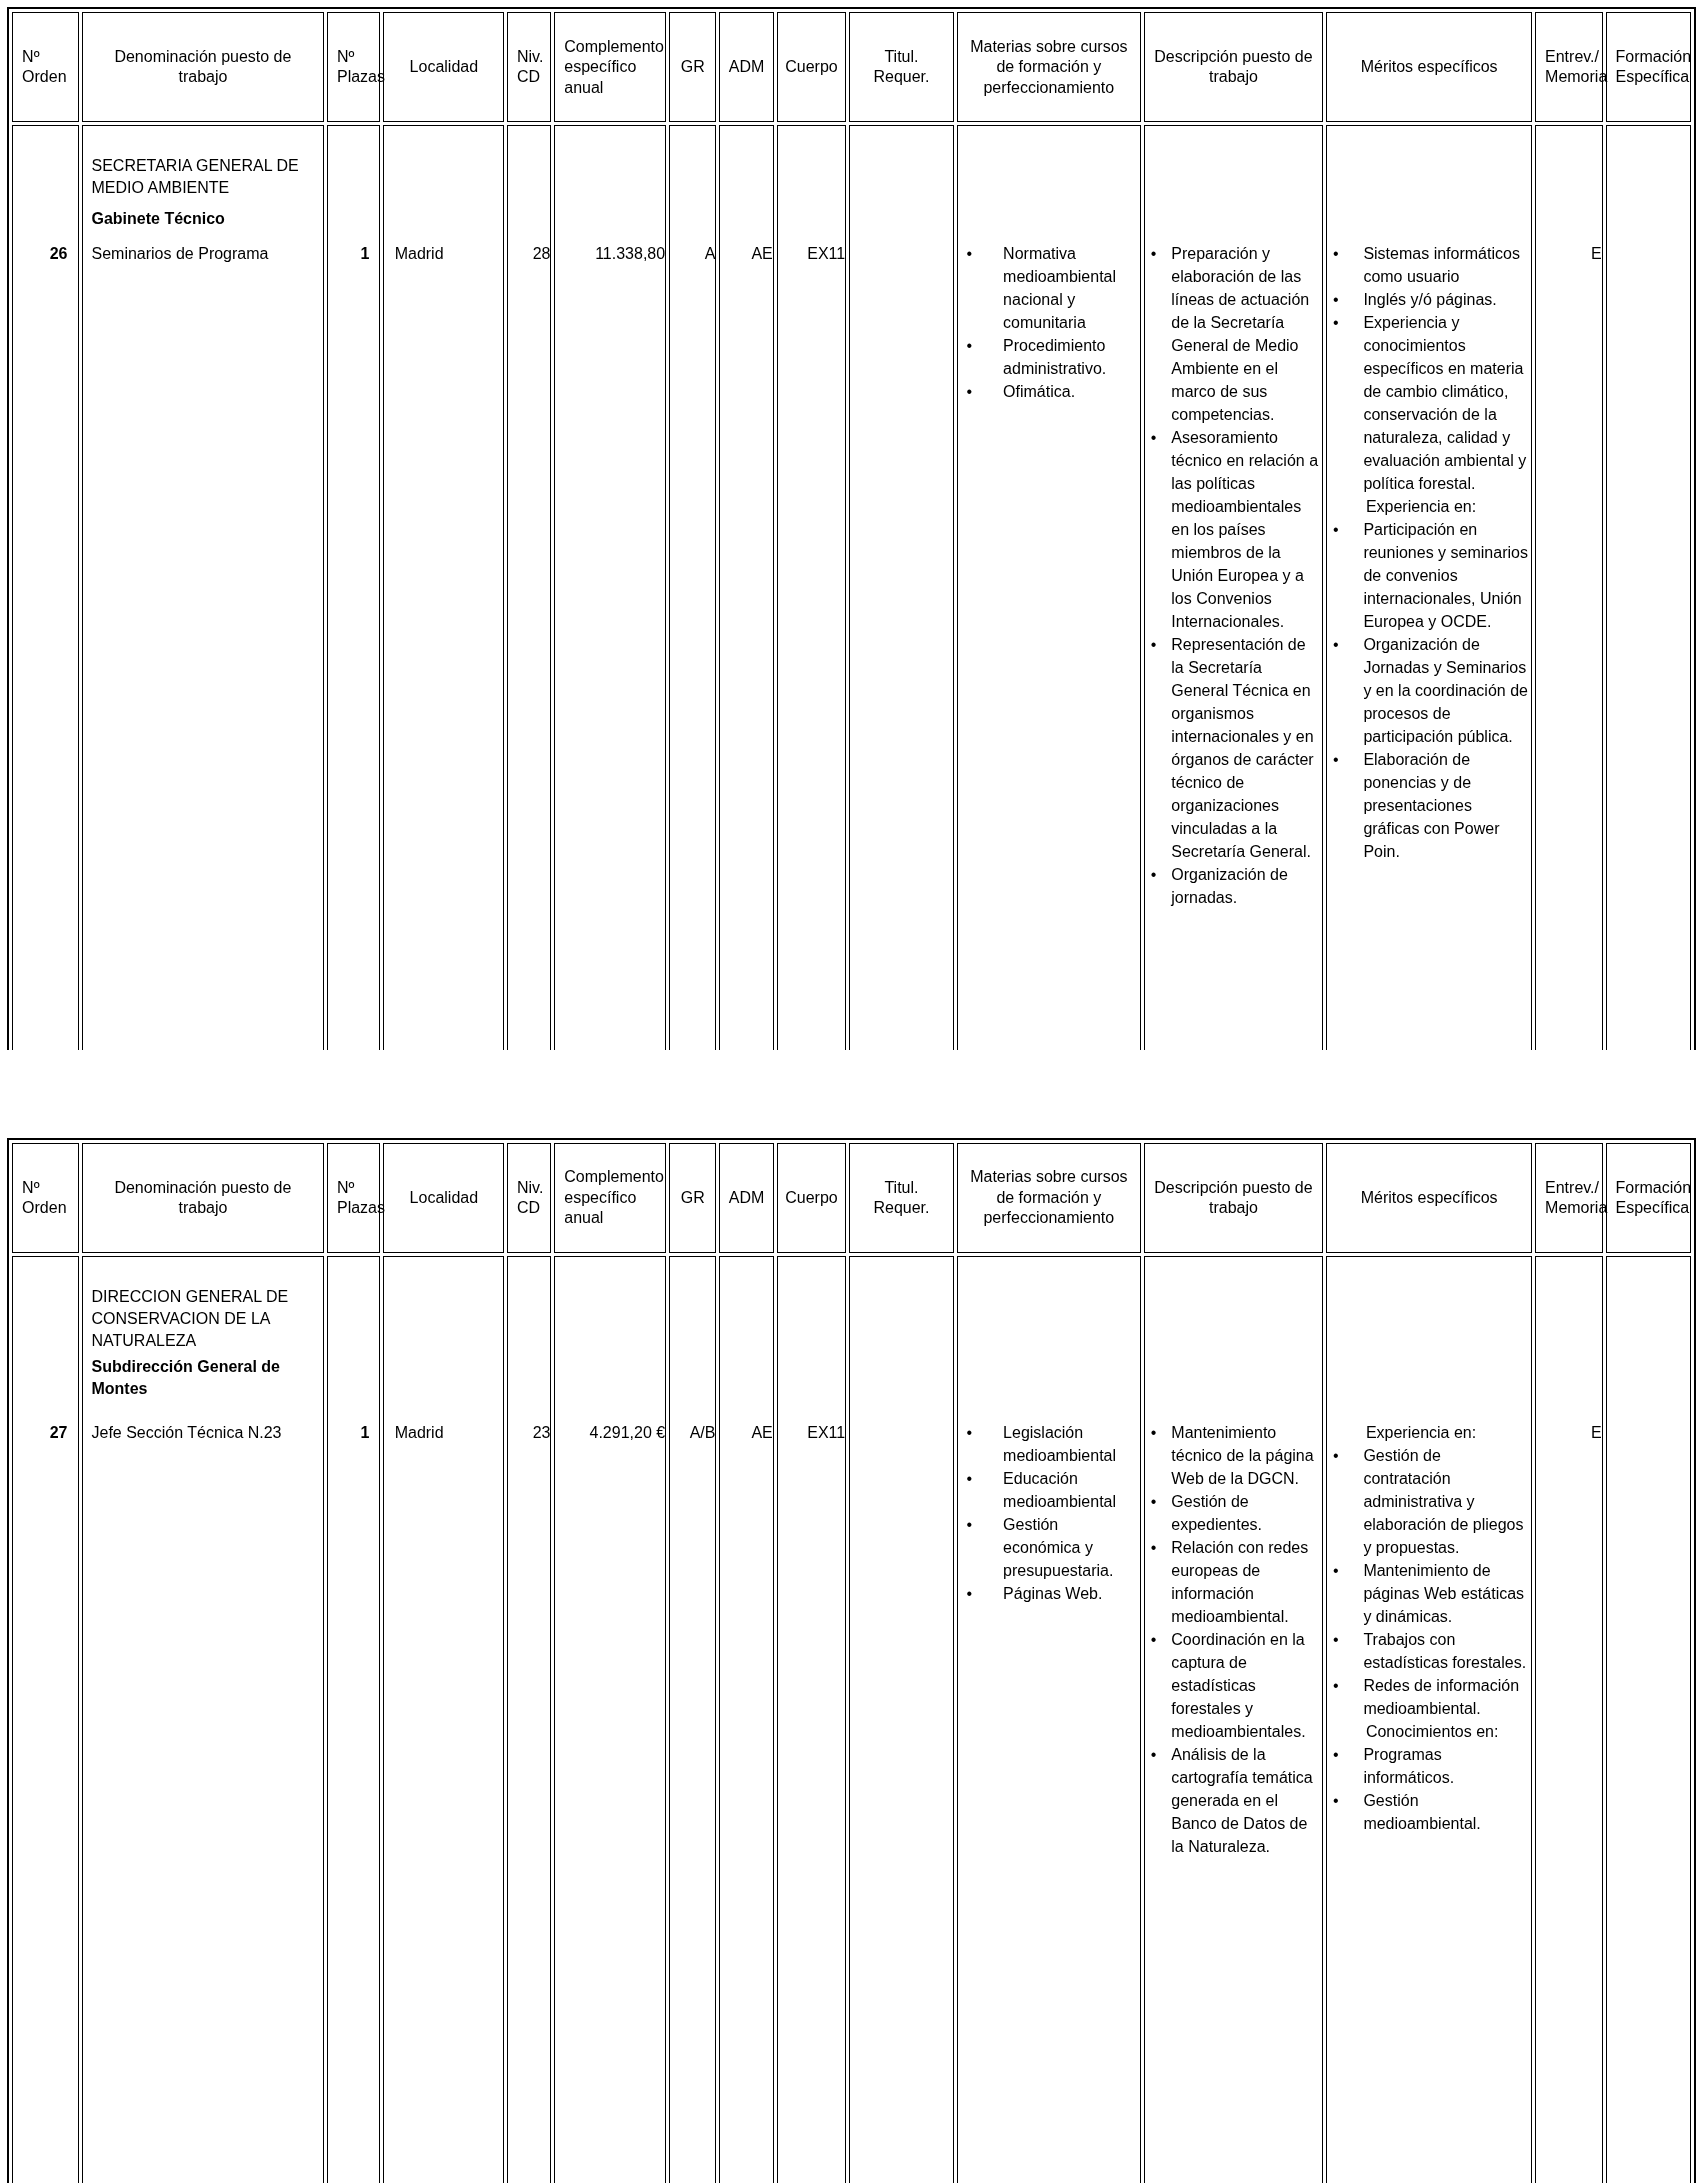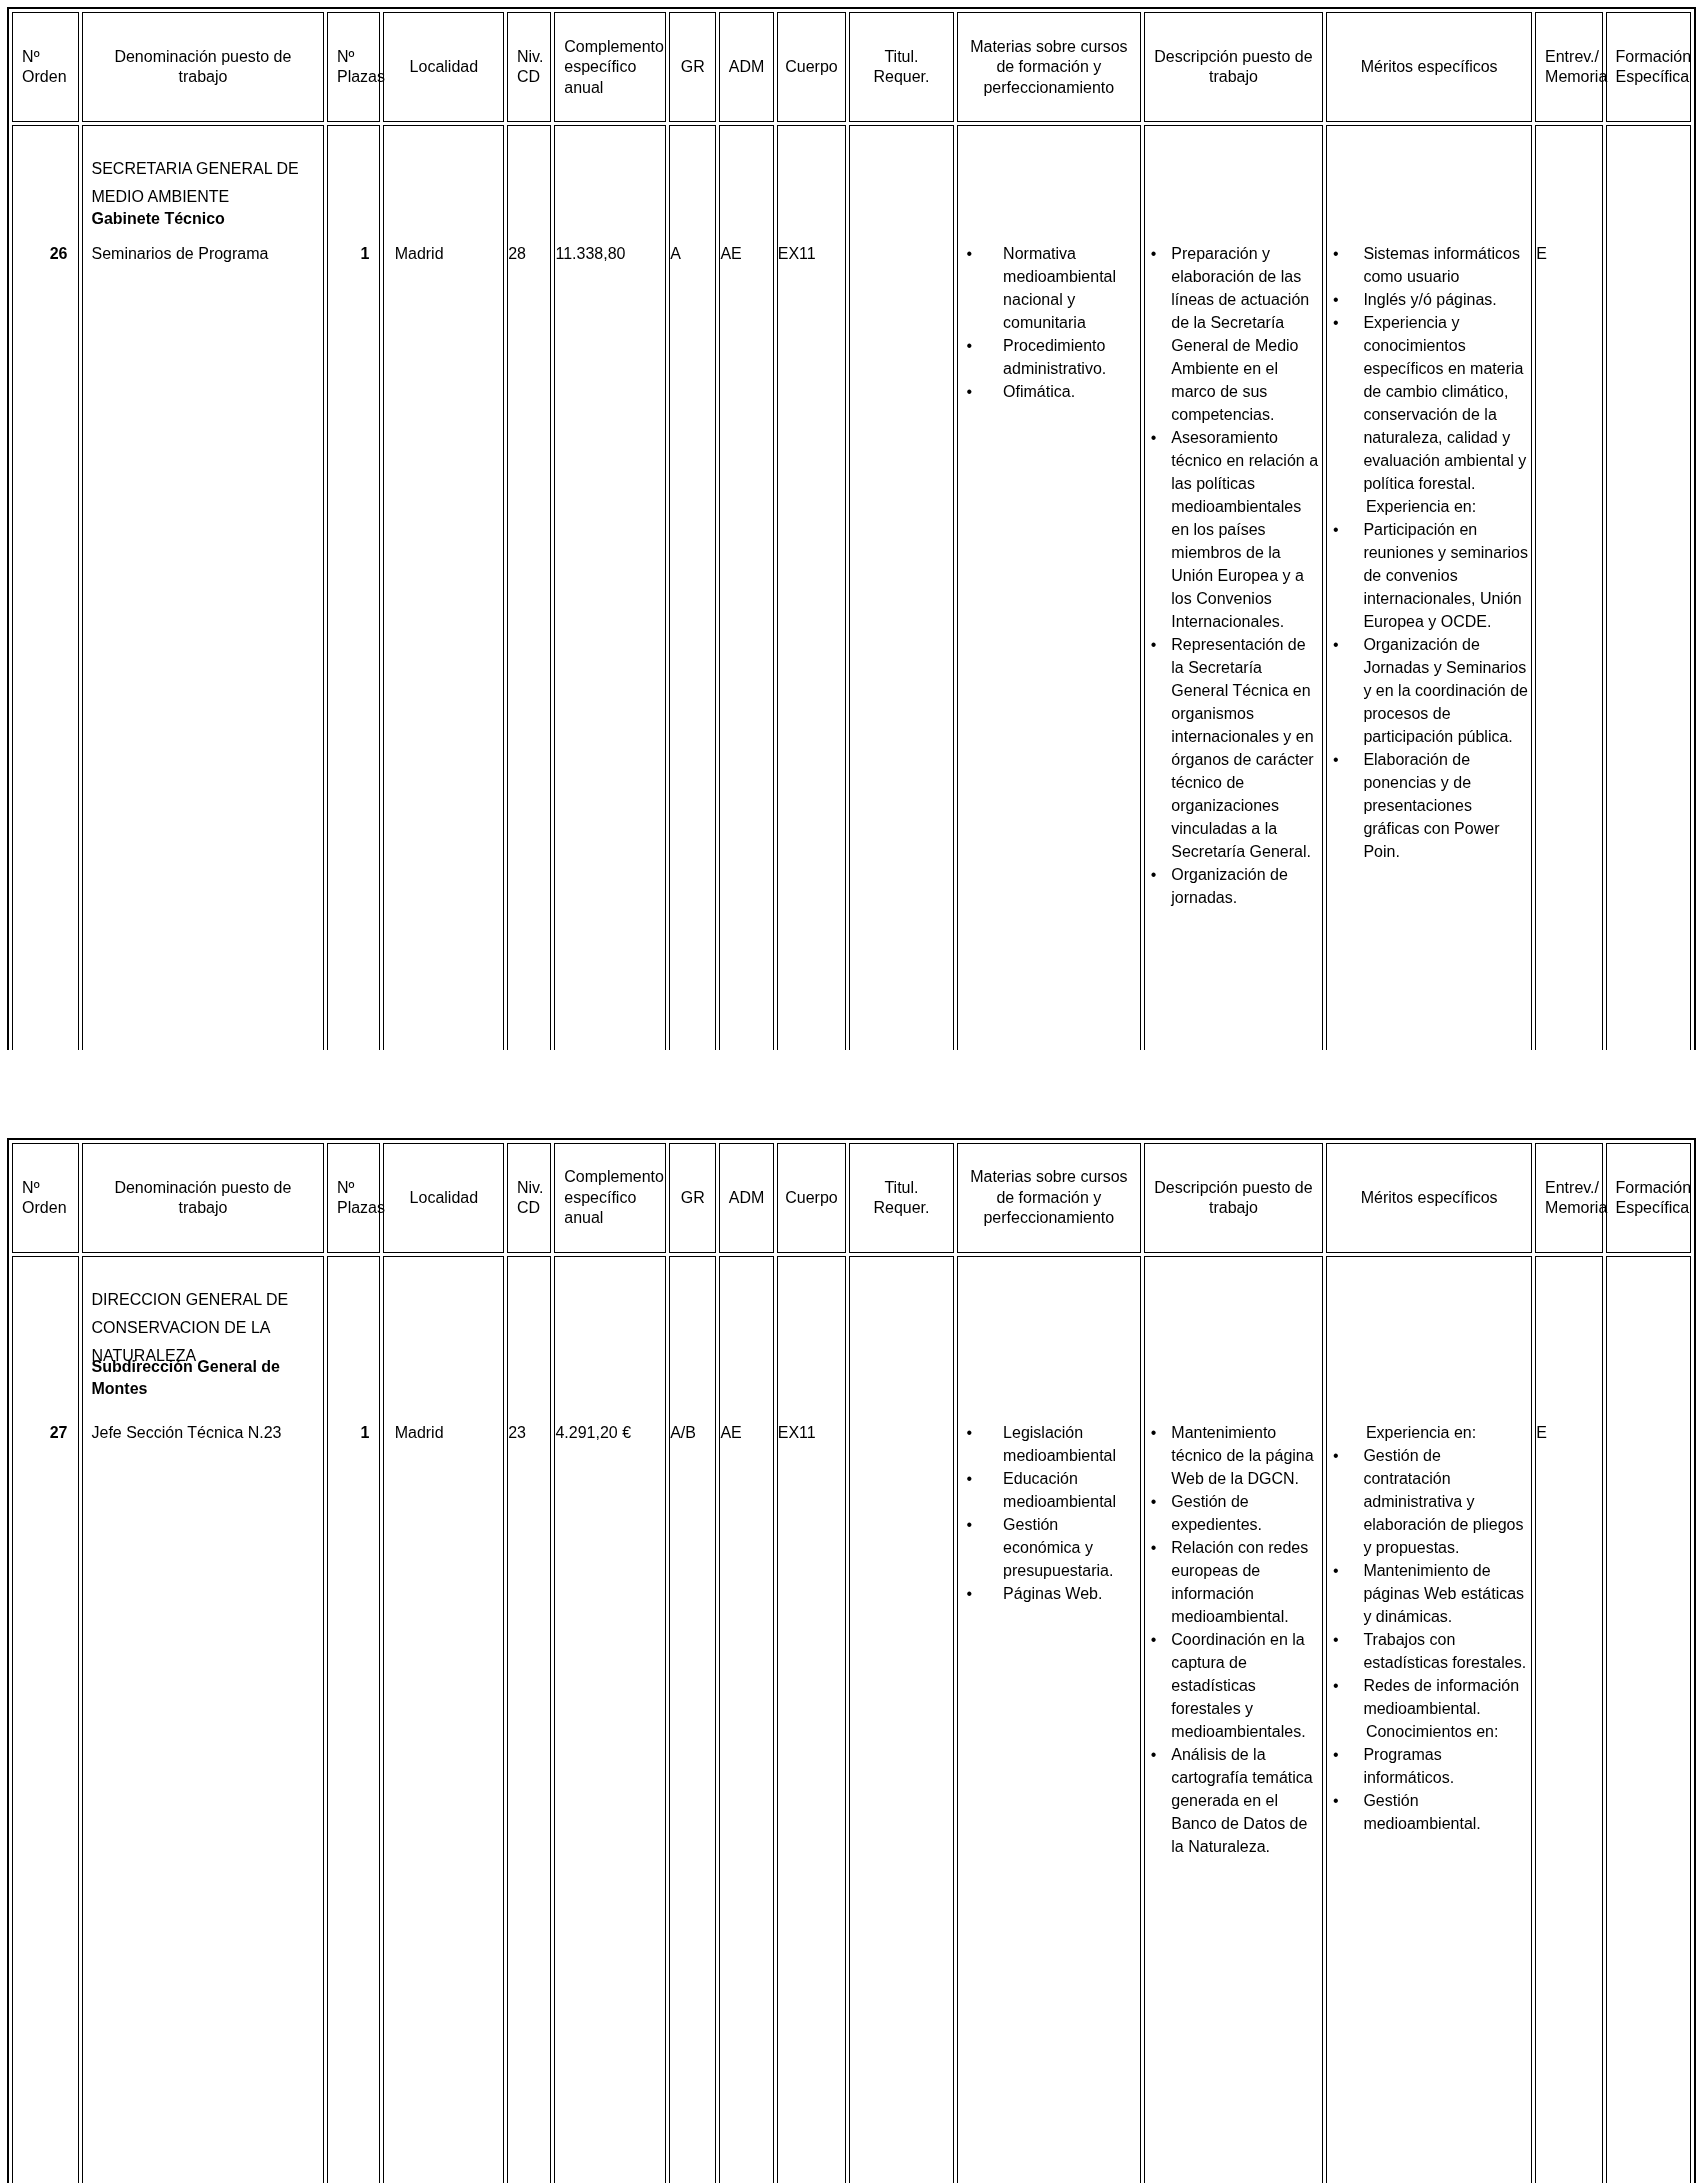--- a/index.html
+++ b/index.html
@@ -52,26 +52,26 @@
     line-height: 23px;
   }
   .abs { position: absolute; left: 0; right: 0; }
   .t1 .at-title { top: 29px;  }
   .t1 .at-unit  { top: 82px; }
   .t1 .at-row   { top: 116px; }
   .t2 .at-title { top: 29px;  }
   .t2 .at-unit  { top: 99px; }
   .t2 .at-row   { top: 164px; }
 
-  .section-title { padding: 0 5.8px 0 8.8px; white-space: pre-line; line-height: 28px; }
+  .section-title { padding: 0 5.8px 0 8.8px; white-space: pre-line; line-height: 22px; }
   .section-unit  { padding: 0 5.8px 0 8.8px; white-space: pre-line; line-height: 22px; font-weight: bold; }
   .puesto { padding-left: 8.8px; }
   .num { text-align: right; padding-right: 10.2px; font-weight: bold; }
   .loc { padding-left: 10.2px; }
-  .ctr { text-align: left; }
+  .ctr { text-align: right; }
 
   .bullet { display: grid; padding: 0 2.9px 0 7.3px; }
   .bullet .dot { text-align: left; padding-left: 1.5px; }
   .bullet.mat  { grid-template-columns: 38px 1fr; }
   .bullet.desc { grid-template-columns: 22px 1fr; padding-left: 4.4px; }
   .bullet.mer  { grid-template-columns: 32px 1fr; padding-left: 4.4px; }
   .group-label { padding-left: 2.9px; margin-left: 36px; }
 </style>
 </head>
 <body>

